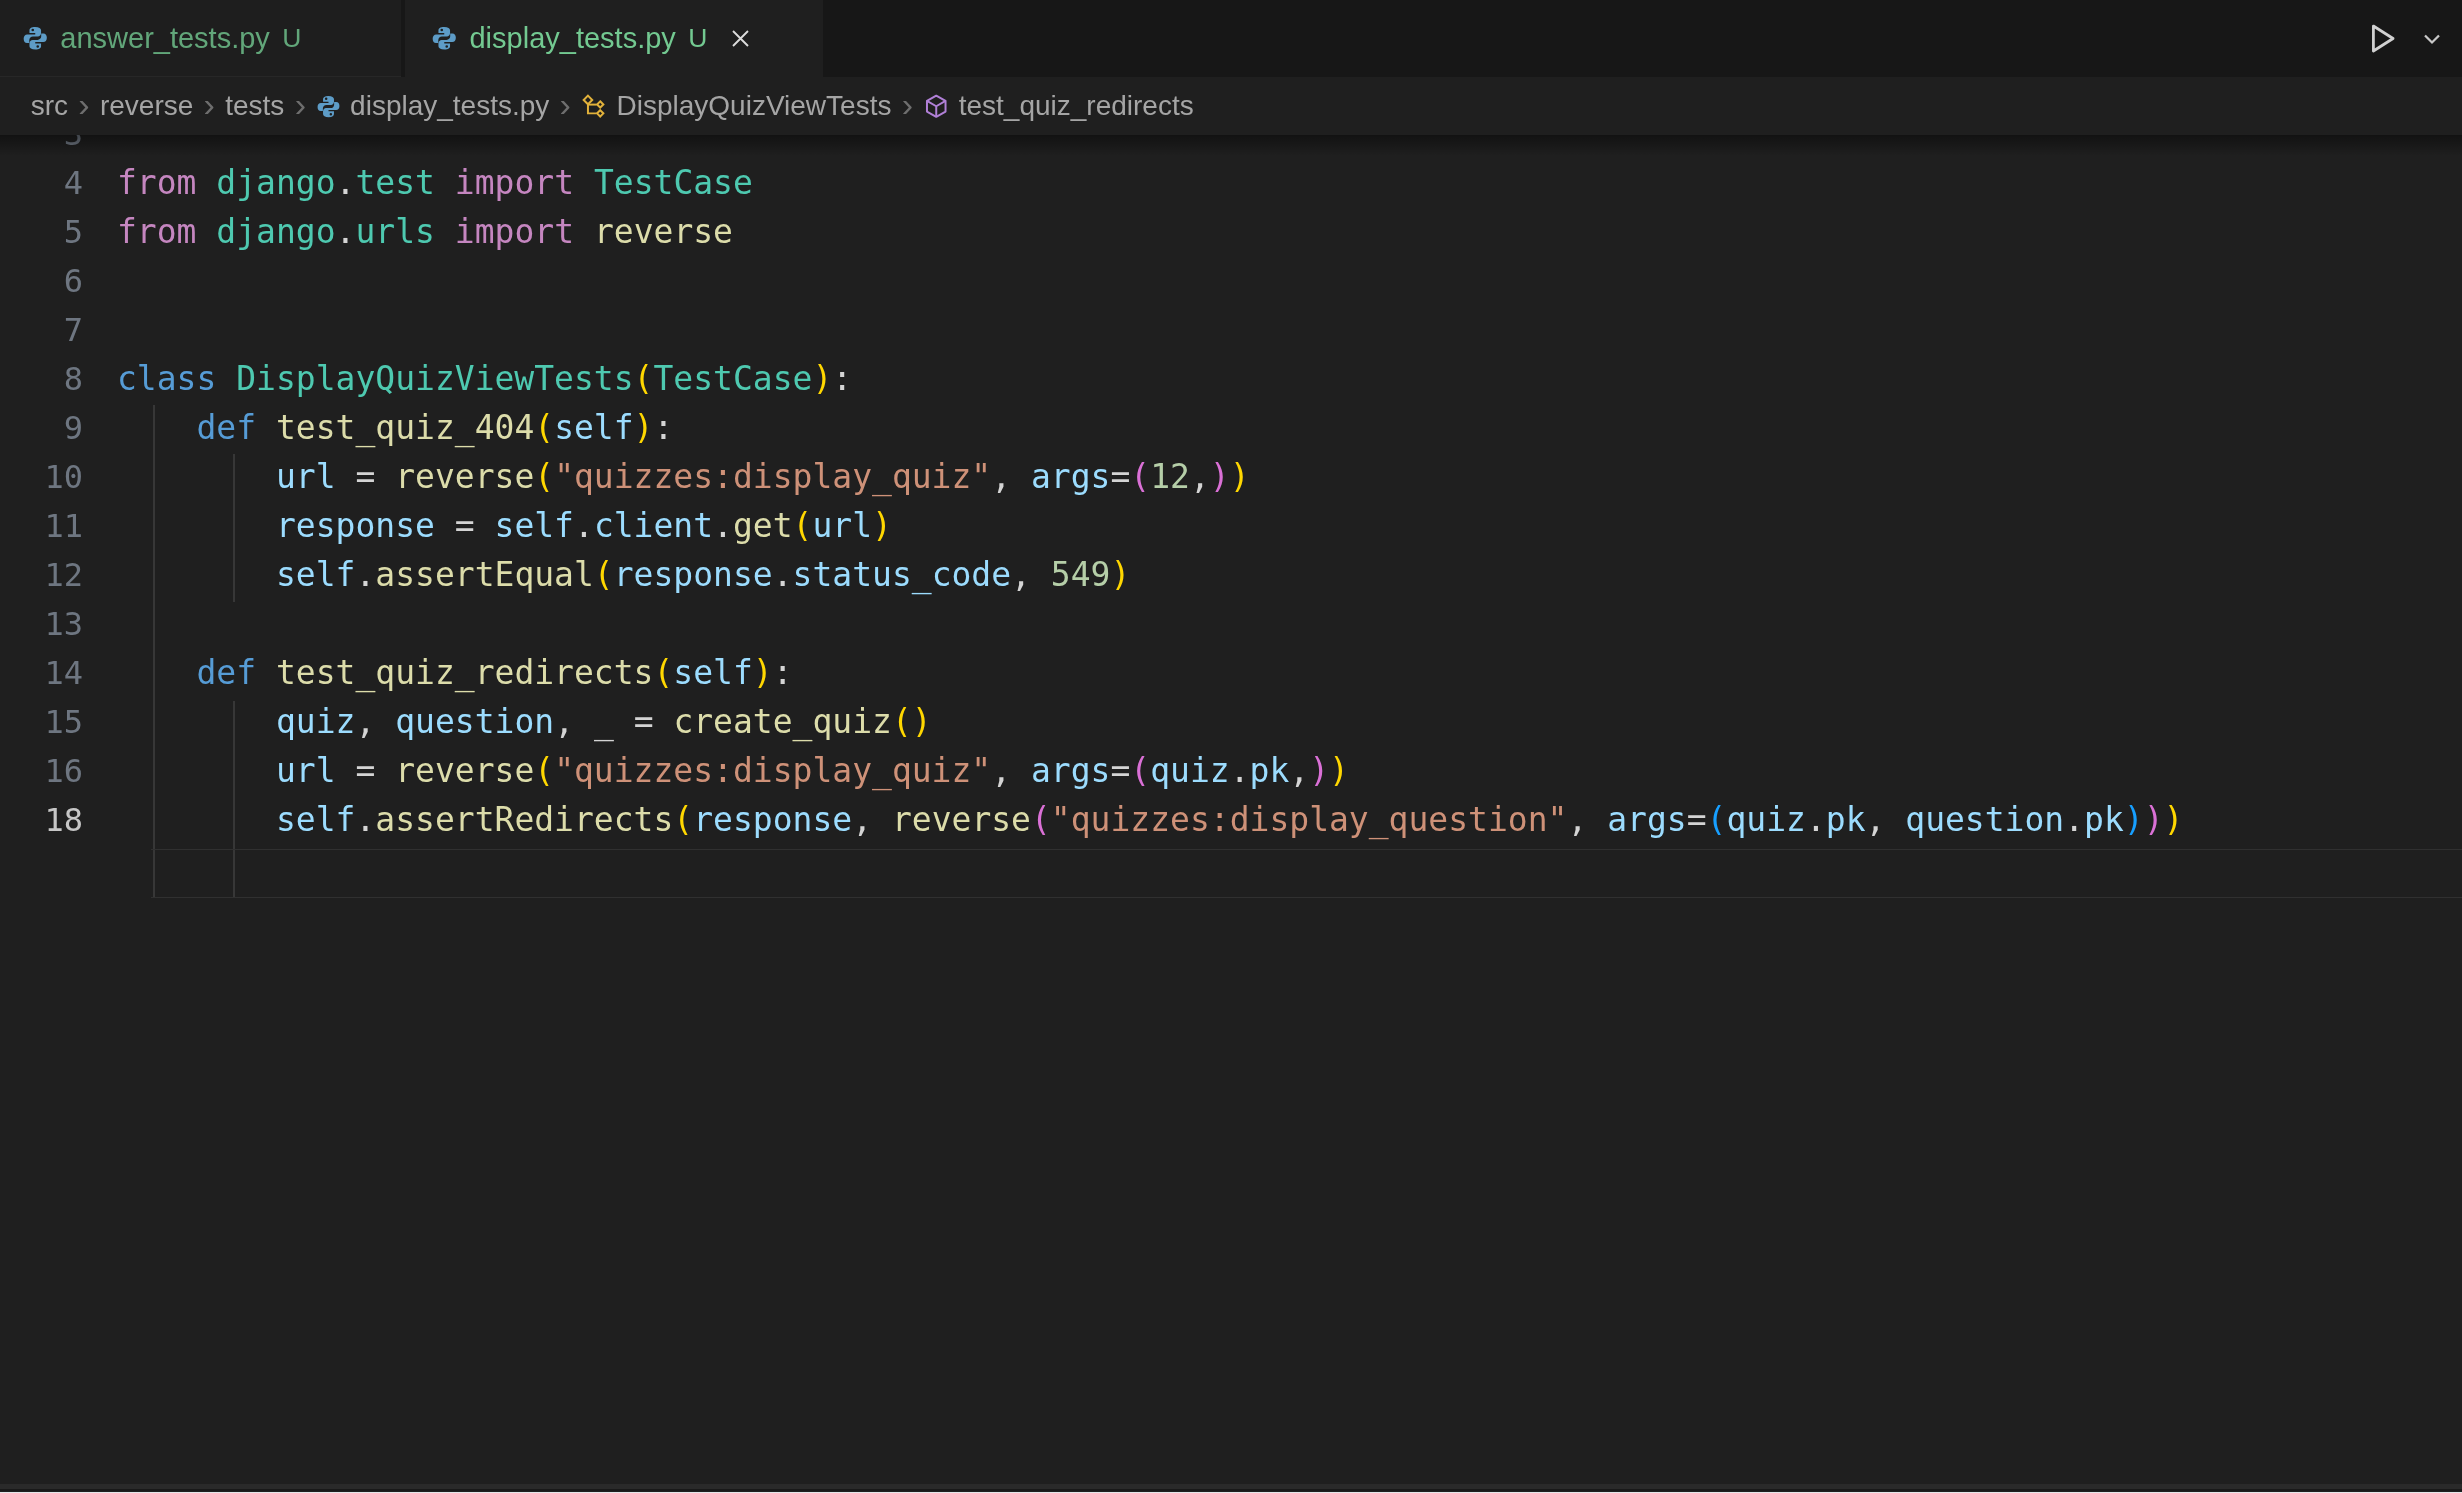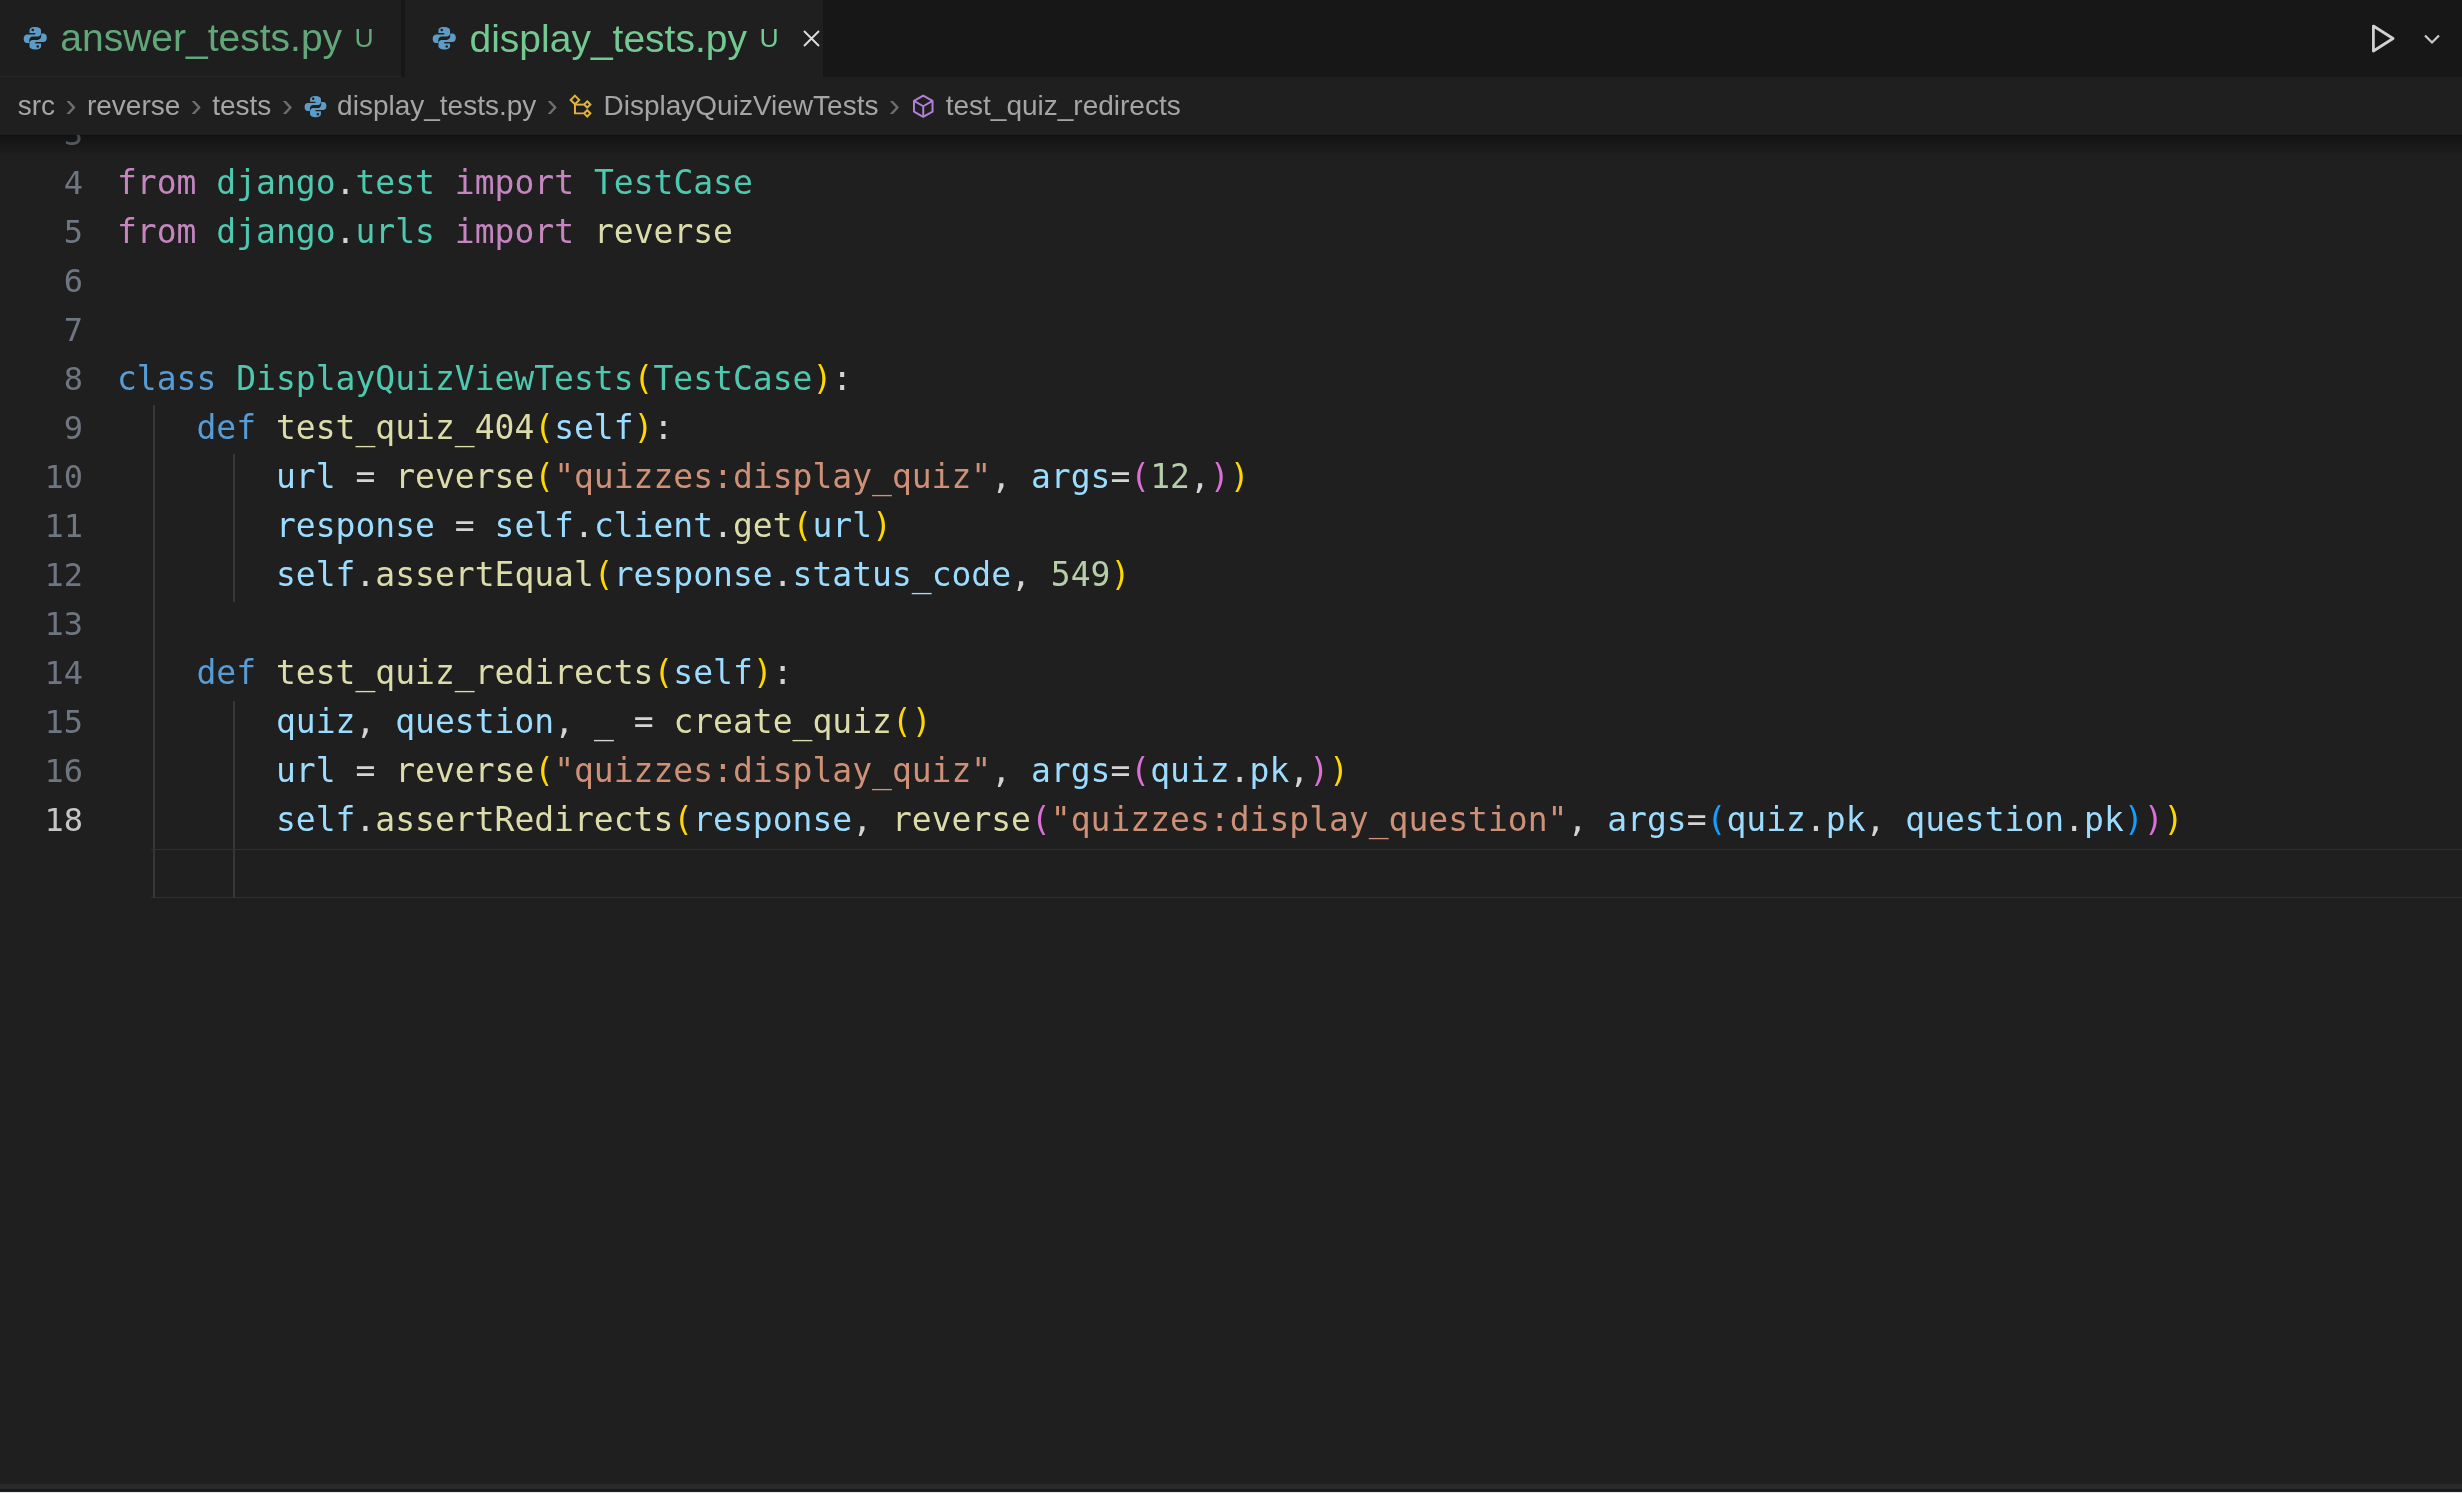--- a/index.html
+++ b/index.html
@@ -6,29 +6,29 @@
   body{
     width:2462px;height:1494px;position:relative;overflow:hidden;
     background:var(--c-editor_bg,#1f1f1f);
     font-family:"Liberation Sans",sans-serif;
   }
   
   .tabbar{position:absolute;top:0;left:0;right:0;height:77px;background:var(--c-tabbar_bg);display:flex;align-items:stretch}
   .tab{display:flex;align-items:center;box-sizing:border-box;cursor:pointer}
   .tab.inactive{width:401px;background:var(--c-tab_inactive_bg);border-bottom:1.5px solid var(--c-tab_border);margin-right:3.7px;padding:0 22px}
   .tab.active{width:418px;background:var(--c-tab_active_bg);padding:0 26.5px}
-  .tab .label{font-size:39px;color:var(--c-git_untracked_green);white-space:nowrap;margin-left:11.8px}
+  .tab .label{font-size:29px;color:var(--c-git_untracked_green);white-space:nowrap;margin-left:11.8px}
   .tab .badge{font-size:26.5px;color:var(--c-git_untracked_green);margin-left:12.5px}
   .tab.inactive .label,.tab.inactive .badge{opacity:.8}
   .fileicon svg{display:block}
   .tab .close{margin-left:20.6px;display:flex;align-items:center}
   .actions{position:absolute;right:16px;top:0;height:77px;display:flex;align-items:center;gap:17.7px}
   .actions span{display:flex;align-items:center}
   
-  .breadcrumb{position:absolute;top:77px;left:0;right:0;height:58px;background:var(--c-editor_bg);
+  .breadcrumb{position:absolute;top:77px;left:13px;right:0;height:58px;background:var(--c-editor_bg);
     display:flex;align-items:center;padding-left:17.7px;font-size:28px;color:var(--c-breadcrumb_fg);white-space:nowrap}
   .bc-item{display:flex;align-items:center;gap:8.8px;cursor:pointer}
   .bc-sep{color:var(--c-breadcrumb_sep);font-size:34px;margin:0 10.3px;line-height:0;position:relative;top:-2.2px}
   .bc-icon{display:flex;align-items:center}
   
   .shadow{position:absolute;top:135px;left:0;right:0;height:20.6px;z-index:5;pointer-events:none;
     background:linear-gradient(rgba(0,0,0,.42),rgba(0,0,0,0))}
   .codearea{position:absolute;top:135px;left:0;right:0;height:1350px;overflow:hidden;background:var(--c-editor_bg)}
   .cl{height:49px;line-height:49px;white-space:pre;font-family:"DejaVu Sans Mono",monospace;font-size:33px;position:relative;z-index:1}
   .cl:first-child{margin-top:-26px}

